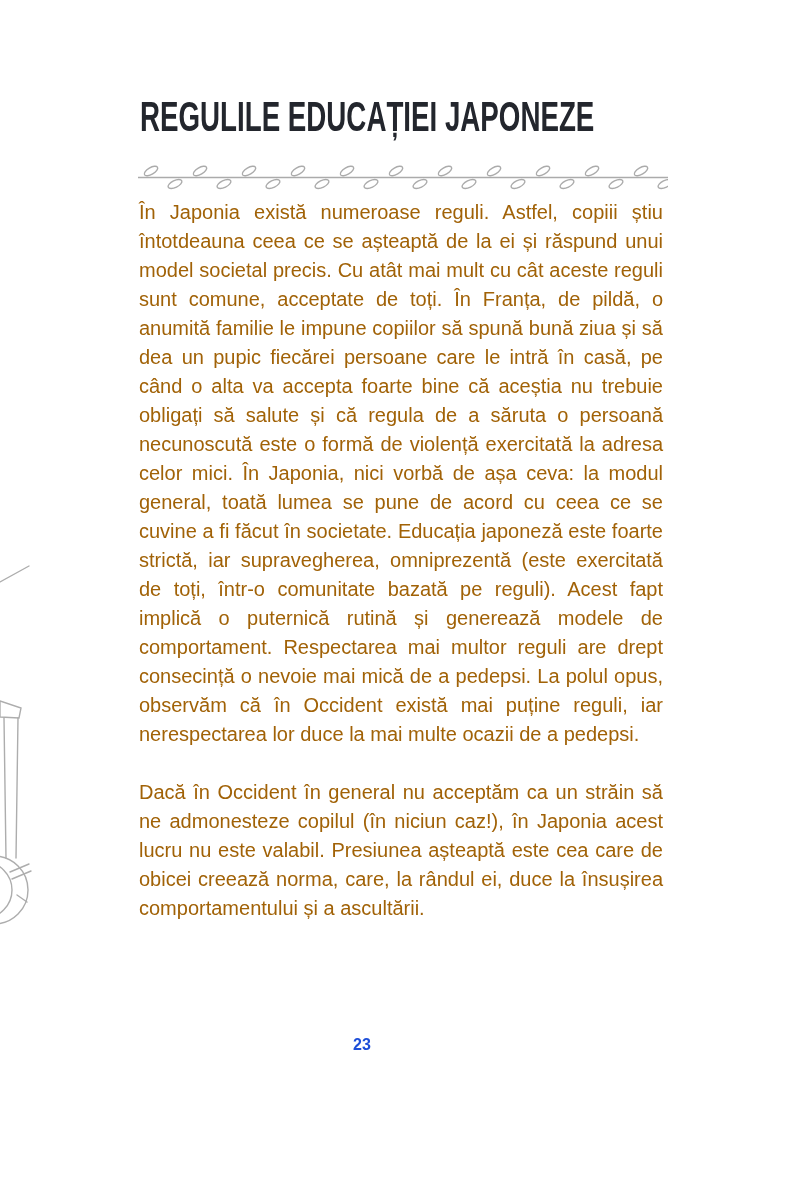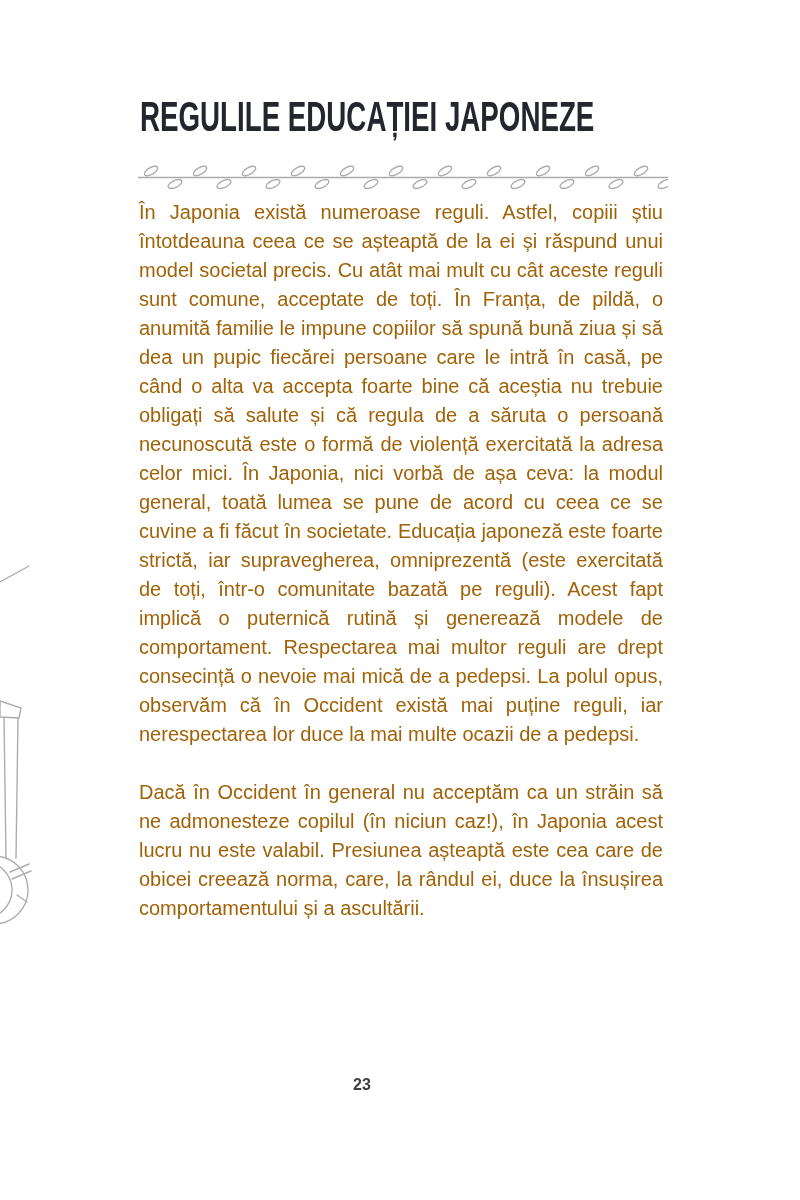--- a/index.html
+++ b/index.html
@@ -49,26 +49,26 @@
     color: #a16207;
     text-align: justify;
   }
   .body-text p {
     margin: 0 0 29px 0;
   }
   
   .page-number {
     position: absolute;
     left: 0;
-    top: 1076px;
+    top: 1036px;
     width: 724px;
     text-align: center;
     font-size: 16px;
     font-weight: 700;
-    color: #404040;
+    color: #1d4ed8;
   }
   
   .left-sketch {
     position: absolute;
     left: 0;
     top: 558px;
     width: 40px;
     height: 410px;
   }
 </style>

